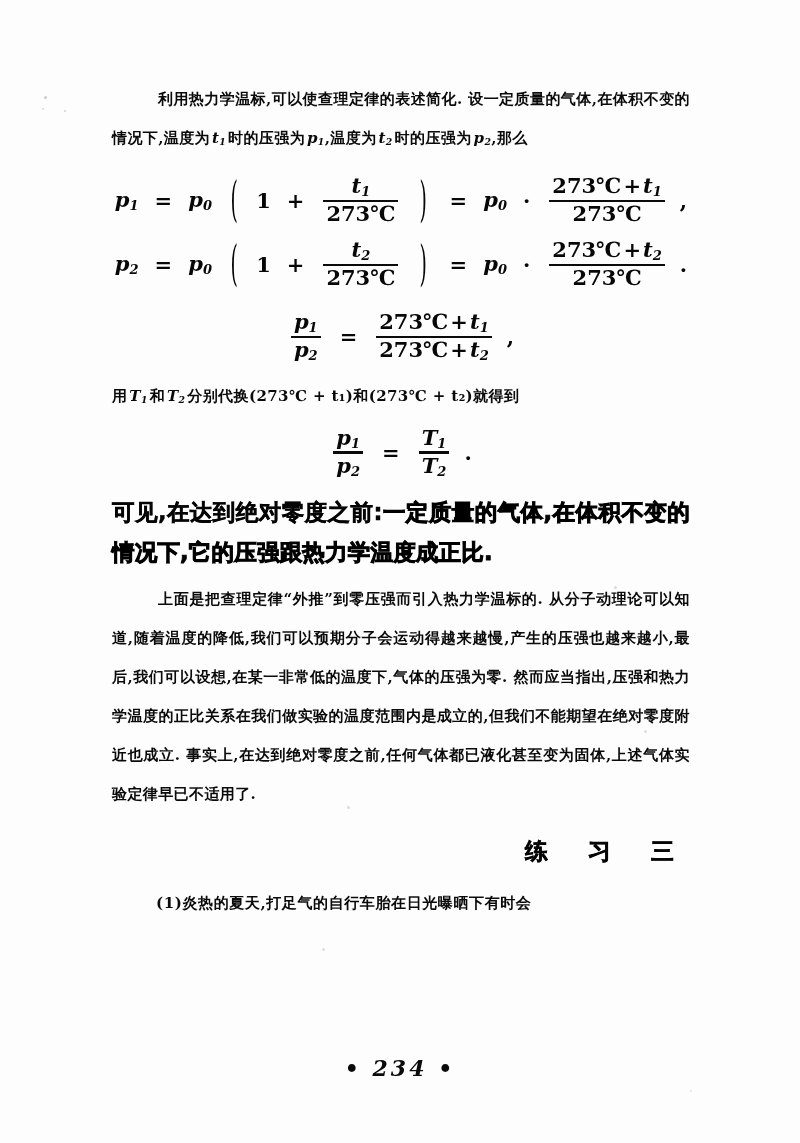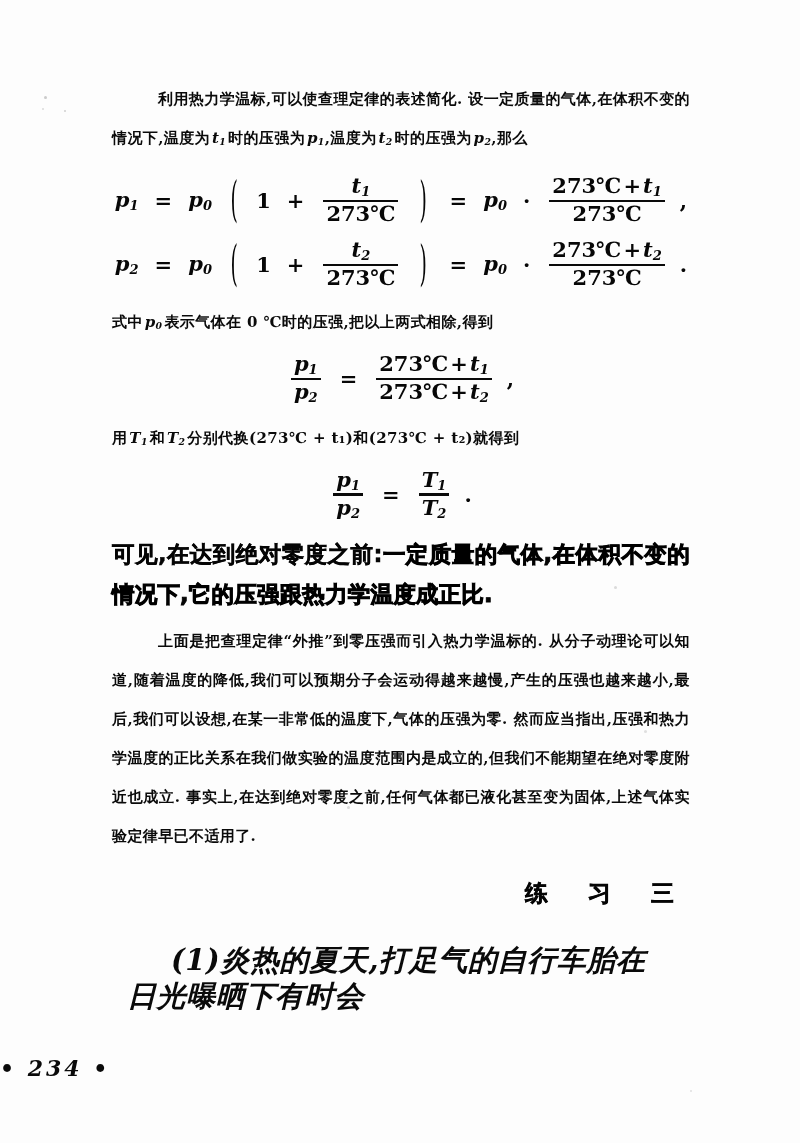--- a/index.html
+++ b/index.html
@@ -112,34 +112,34 @@
     font-weight:700;
     font-size:23px;
     letter-spacing:16px;
     padding-left:16px;
     color:#050505;
     -webkit-text-stroke:0.5px #050505;
   }
   
   .ex-item{
     font-family:"DejaVu Serif","Liberation Serif",serif;
-    font-size:29px;
+    font-size:15px;
     line-height:36px;
     font-weight:700;
-    font-style:italic;
     letter-spacing:0.6px;
     text-indent:44px;
     color:#0a0a0a;
-    margin:15px;
+    margin:0;
   }
   
   .folio{
     position:absolute;
     left:0;right:0;
     top:1055px;
+    text-align:center;
     font-family:"DejaVu Serif","Liberation Serif",serif;
     font-style:italic;
     font-weight:700;
     font-size:22px;
     letter-spacing:3px;
     color:#0a0a0a;
   }
   .folio .dot{font-style:normal;}
   .sp8{height:8px;}
   .sp14{height:14px;}
@@ -215,21 +215,20 @@
           <span class="num degc"><span>273</span><span>℃</span> <span>+</span> <span class="it">t</span><sub class="it">2</sub></span>
           <span class="bar"></span>
           <span class="den degc"><span>273</span><span>℃</span></span>
         </span>
         <span>.</span>
       </span>
     </div>
 
     <div class="sp14"></div>
 
-    <p class="para"><span>式中</span> <span class="v"><span>p</span><sub>0</sub></span> <span>表示气体在 0 ℃时的压强,把以上两式相除,得到</span></p>
 
     <div class="sp8"></div>
 
     <div class="eq eq3">
       <span class="eq-row">
         <span class="frac">
           <span class="num it"><span>p</span><sub>1</sub></span>
           <span class="bar"></span>
           <span class="den it"><span>p</span><sub>2</sub></span>
         </span>

